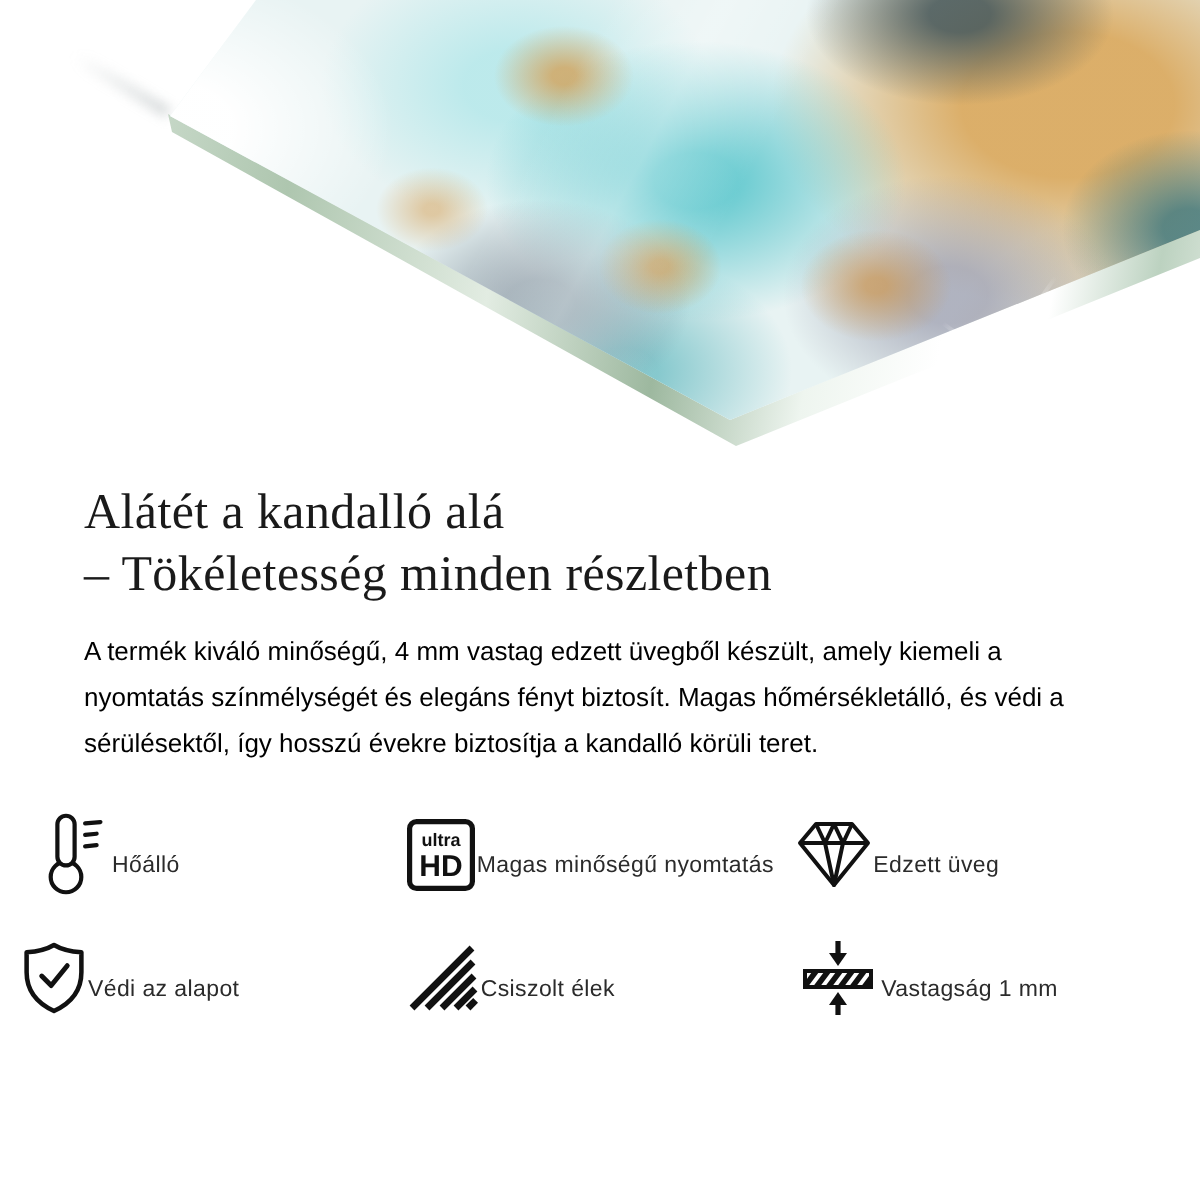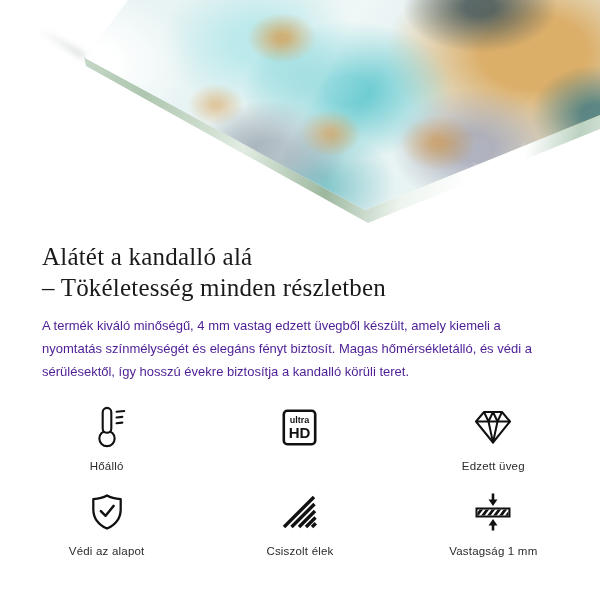--- a/index.html
+++ b/index.html
@@ -54,26 +54,26 @@
   .sparkle .ray { position:absolute; height:2px; top:-1px;
     background:linear-gradient(90deg, rgba(255,255,255,0) 0%, #ffffff 46%, #ffffff 54%, rgba(255,255,255,0) 100%); }
   .sparkle .ray1 { width:104px; left:-52px; transform:rotate(-55deg); }
   .sparkle .ray2 { width:66px;  left:-33px; transform:rotate(36deg); }
 
   
   .content { padding:0 42px; }
   .title { margin-top:3px; font-family:"Liberation Serif", serif; font-weight:400;
            font-size:25px; line-height:31px; color:#1a1a1a; letter-spacing:0.2px; }
   .desc { margin-top:11px; width:520px; font-size:13px; line-height:23px;
-          color:#4c1d95; }
+          color:#000000; }
 
   
   .features { display:grid; grid-template-columns:repeat(3,1fr);
               row-gap:18px; padding:0 10px; margin-top:22px; }
-  .feature { display:flex; flex-direction:column; align-items:center; }
+  .feature { display:flex; flex-direction:row; align-items:center; }
   .icon-box { height:44px; display:flex; align-items:center; justify-content:center; }
   .feature-label { margin-top:11px; font-size:11.5px; color:#2b2b2b; letter-spacing:0.2px;text-align:center; }
   svg { display:block; }
   svg text { font-family:"Liberation Sans", sans-serif; }
 </style>
 </head>
 <body>
 
 <div class="hero">
   <div class="corner-gleam"></div>
@@ -112,20 +112,21 @@
   </div>
 
   <div class="feature">
     <div class="icon-box">
       <svg width="35" height="37" viewBox="0 0 35 37">
         <rect x="1.8" y="1.8" width="31.4" height="33.4" rx="3.5" fill="none" stroke="#111" stroke-width="2.6"></rect>
         <text x="17.5" y="14" text-anchor="middle" font-size="9" font-weight="bold" fill="#111">ultra</text>
         <text x="17.5" y="29" text-anchor="middle" font-size="15" font-weight="bold" fill="#111">HD</text>
       </svg>
     </div>
+    <div class="feature-label">Magas minőségű nyomtatás</div>
   </div>
 
   <div class="feature">
     <div class="icon-box">
       <svg width="40" height="38" viewBox="0 0 40 38" fill="none" stroke="#111" stroke-width="2" stroke-linejoin="round">
         <path d="M11 4 L29 4 L37 13.5 L20 34.5 L3 13.5 Z"></path>
         <path d="M3 13.5 L37 13.5"></path>
         <path d="M11 4 L15.5 13.5 L20 4 L24.5 13.5 L29 4"></path>
         <path d="M15.5 13.5 L20 34.5 L24.5 13.5"></path>
       </svg>

